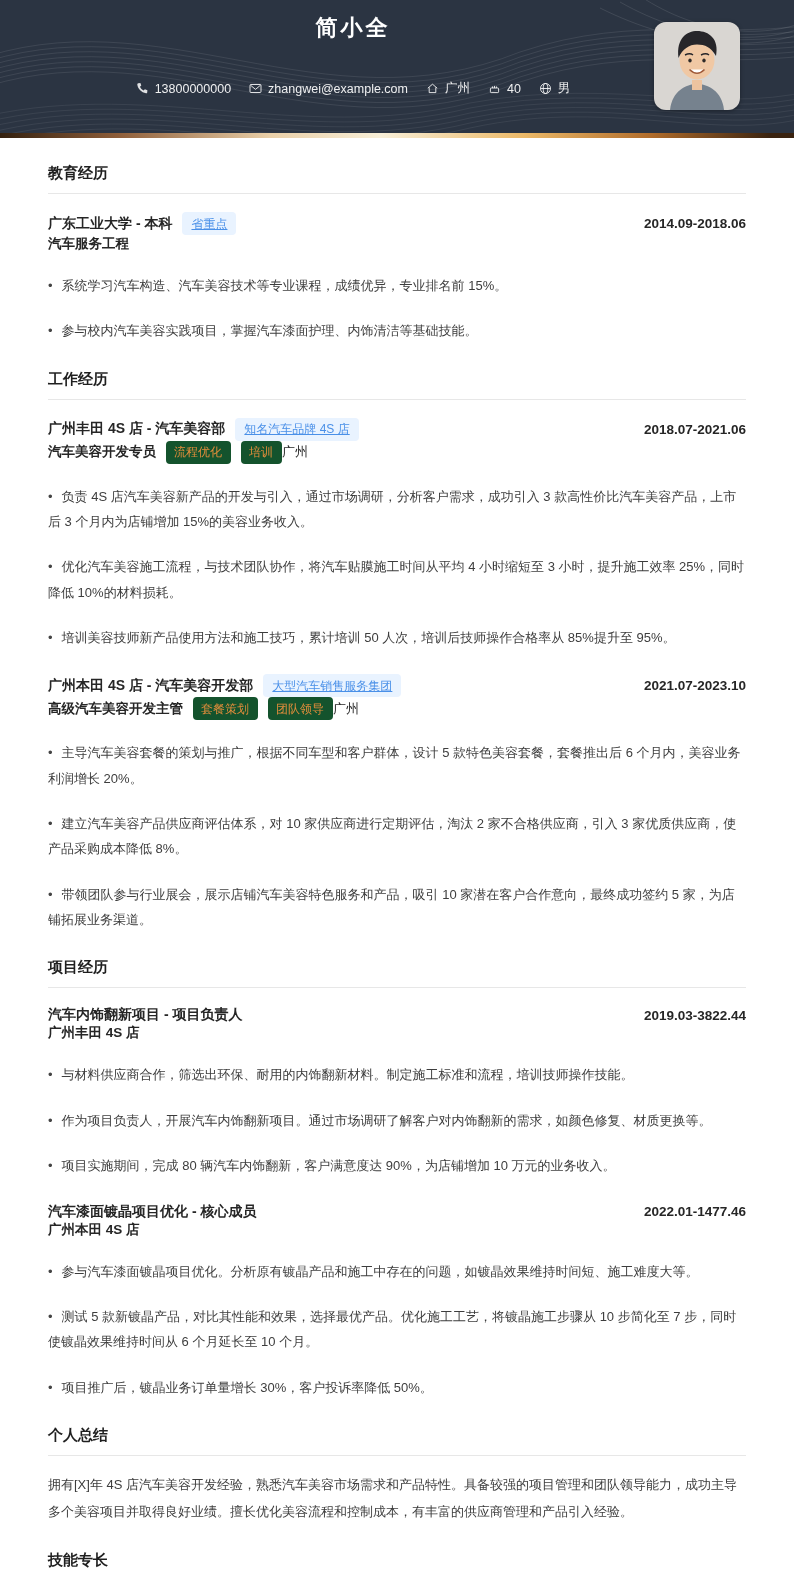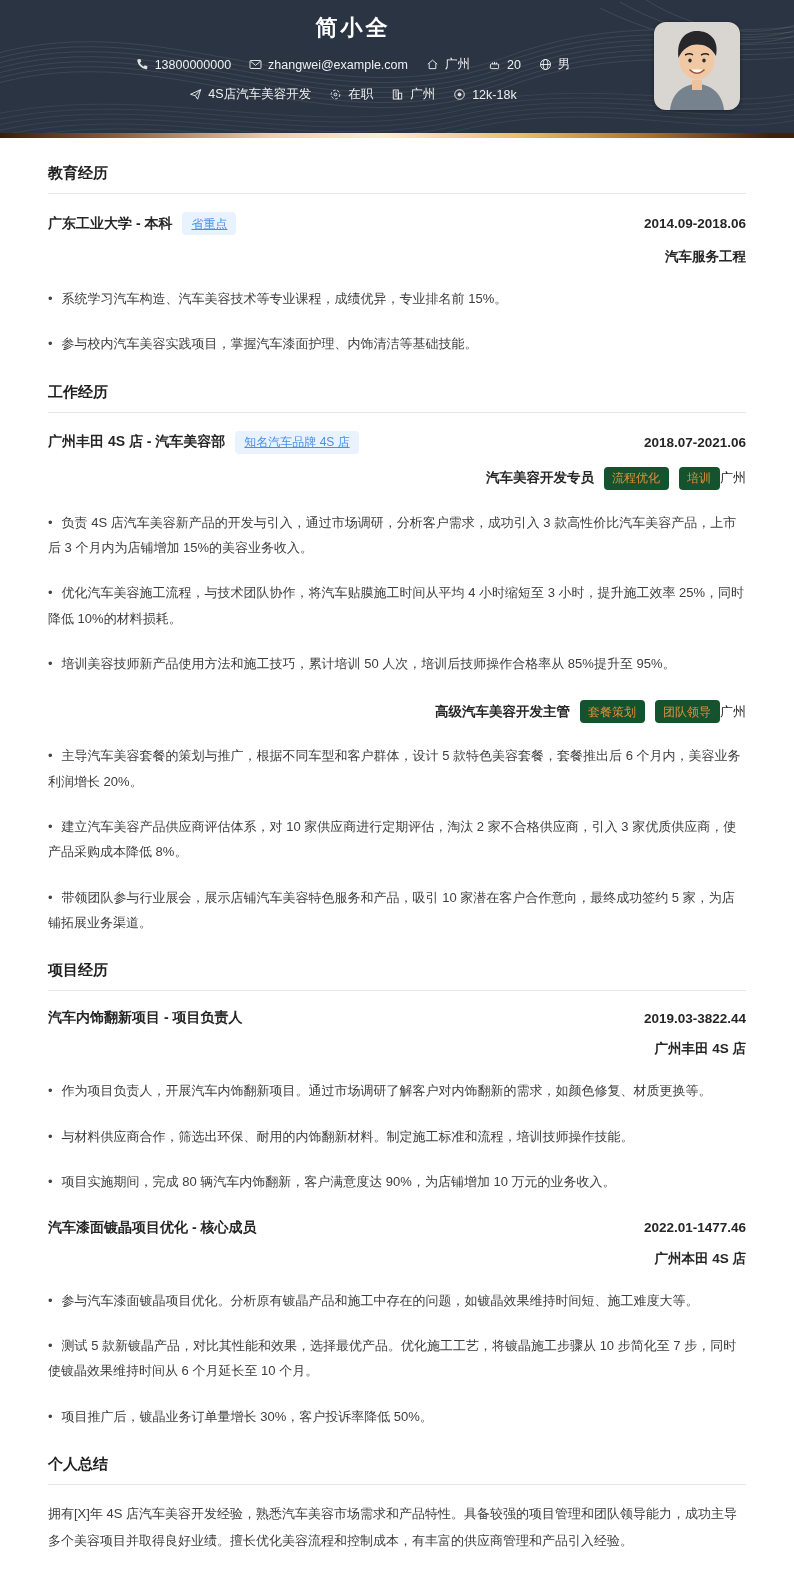--- a/index.html
+++ b/index.html
@@ -10,36 +10,36 @@
     font-family:"Liberation Sans","DejaVu Sans",sans-serif;
     -webkit-font-smoothing:antialiased;
   }
   
   .hero{position:relative;height:138px;background:#2b3442;overflow:hidden;padding-left:40px;}
   .waves{position:absolute;left:0;top:0;width:794px;height:138px;pointer-events:none;}
   .hero-inner{position:relative;padding-top:13px;margin-right:128px;text-align:center;z-index:2;}
   .name{margin:0;font-size:22px;font-weight:700;color:#ffffff;letter-spacing:3px;}
   .contact-row{margin-top:13px;display:flex;justify-content:center;align-items:center;gap:18px;
     color:rgba(255,255,255,.92);font-size:12.5px;white-space:nowrap;}
-  .ci{display:inline-flex;align-items:center;gap:6px;}
+  .ci{display:inline-flex;align-items:center;gap:6px;margin-top:24px;}
   .ci svg{display:block;}
   .avatar{position:absolute;top:22px;right:54px;width:86px;height:88px;border-radius:12px;
     overflow:hidden;z-index:3;box-shadow:0 1px 4px rgba(0,0,0,.35);}
   .accent-bar{position:absolute;left:0;right:0;bottom:0;height:5px;z-index:4;
     background:linear-gradient(90deg,#33200f 0%,#8e5e3a 15%,#e9cfa8 34%,#f8efd8 48%,#ecb968 66%,#b06c2b 82%,#3a2310 97%);}
   
   .content{padding:0 48px 26px;}
   section{margin-top:26px;}
   .sec-title{font-size:15px;font-weight:700;margin:0;padding-bottom:10px;
     border-bottom:1px solid #e7e7e7;color:#1f1f1f;}
   .entry{margin-top:18px;}
   .row{display:flex;justify-content:space-between;align-items:center;}
   .left{display:flex;align-items:center;gap:10px;}
   .etitle{font-weight:700;font-size:14px;color:#262626;}
-  .subrow{display:flex;justify-content:flex-end;align-items:center;margin-top:13px;}
+  .subrow{display:flex;justify-content:flex-start;align-items:center;}
   .subtitle{font-weight:700;font-size:13.5px;color:#262626;}
   .date{font-weight:700;font-size:13.5px;color:#262626;white-space:nowrap;}
   .loc{font-size:13px;color:#262626;}
   .badge{font-size:12px;padding:2.5px 9px;border-radius:4px;line-height:1.5;white-space:nowrap;}
   .badge.blue{background:#e9f3ff;color:#4a90e8;text-decoration:underline;}
   .badge.orange{background:#14532d;color:#e28d3b;padding-left:8px;}
   ul.bullets{list-style:none;margin:10px 0 0;padding:0;font-size:13px;color:#3d3d3d;}
   .bullets li{line-height:1.95;margin-top:20px;}
   .bullets li::before{content:"•";margin-right:9px;color:#444;}
   .summary-text{font-size:13px;line-height:2.05;color:#3d3d3d;margin:16px 0 0;}
@@ -107,21 +107,21 @@
           </svg>
         <span>广州</span>
       </span>
       <span class="ci">
         <svg width="13" height="13" viewBox="0 0 13 13">
             <g stroke="rgba(255,255,255,.85)" fill="none">
               <rect x="2.4" y="6" width="8.2" height="4.6" rx="0.8"></rect>
               <path d="M4.6 6 V4.4 M6.5 6 V3.9 M8.4 6 V4.4"></path>
             </g>
           </svg>
-        <span>20</span>
+        <span>40</span>
       </span>
       <span class="ci">
         <svg width="13" height="13" viewBox="0 0 13 13">
             <g stroke="rgba(255,255,255,.85)" fill="none">
               <circle cx="6.5" cy="6.5" r="5"></circle>
               <ellipse cx="6.5" cy="6.5" rx="2.3" ry="5"></ellipse>
               <path d="M1.5 6.5 H11.5"></path>
             </g>
           </svg>
         <span>男</span>
@@ -228,20 +228,27 @@
         <span class="loc">广州</span>
       </div>
       <ul class="bullets">
         <li>负责 4S 店汽车美容新产品的开发与引入，通过市场调研，分析客户需求，成功引入 3 款高性价比汽车美容产品，上市后 3 个月内为店铺增加 15%的美容业务收入。</li>
         <li>优化汽车美容施工流程，与技术团队协作，将汽车贴膜施工时间从平均 4 小时缩短至 3 小时，提升施工效率 25%，同时降低 10%的材料损耗。</li>
         <li>培训美容技师新产品使用方法和施工技巧，累计培训 50 人次，培训后技师操作合格率从 85%提升至 95%。</li>
       </ul>
     </div>
 
     <div class="entry" style="margin-top:24px;">
+      <div class="row">
+        <div class="left">
+          <span class="etitle">广州本田 4S 店 - 汽车美容开发部</span>
+          <span class="badge blue">大型汽车销售服务集团</span>
+        </div>
+        <span class="date">2021.07-2023.10</span>
+      </div>
       <div class="subrow">
         <div class="left">
           <span class="subtitle">高级汽车美容开发主管</span>
           <span class="badge orange">套餐策划</span>
           <span class="badge orange">团队领导</span>
         </div>
         <span class="loc">广州</span>
       </div>
       <ul class="bullets">
         <li>主导汽车美容套餐的策划与推广，根据不同车型和客户群体，设计 5 款特色美容套餐，套餐推出后 6 个月内，美容业务利润增长 20%。</li>
@@ -256,22 +263,22 @@
 
     <div class="entry">
       <div class="row">
         <span class="etitle">汽车内饰翻新项目 - 项目负责人</span>
         <span class="date">2019.03-3822.44</span>
       </div>
       <div class="subrow">
         <span class="subtitle">广州丰田 4S 店</span>
       </div>
       <ul class="bullets">
+        <li>与材料供应商合作，筛选出环保、耐用的内饰翻新材料。制定施工标准和流程，培训技师操作技能。</li>
         <li>作为项目负责人，开展汽车内饰翻新项目。通过市场调研了解客户对内饰翻新的需求，如颜色修复、材质更换等。</li>
-        <li>与材料供应商合作，筛选出环保、耐用的内饰翻新材料。制定施工标准和流程，培训技师操作技能。</li>
         <li>项目实施期间，完成 80 辆汽车内饰翻新，客户满意度达 90%，为店铺增加 10 万元的业务收入。</li>
       </ul>
     </div>
 
     <div class="entry" style="margin-top:24px;">
       <div class="row">
         <span class="etitle">汽车漆面镀晶项目优化 - 核心成员</span>
         <span class="date">2022.01-1477.46</span>
       </div>
       <div class="subrow">

